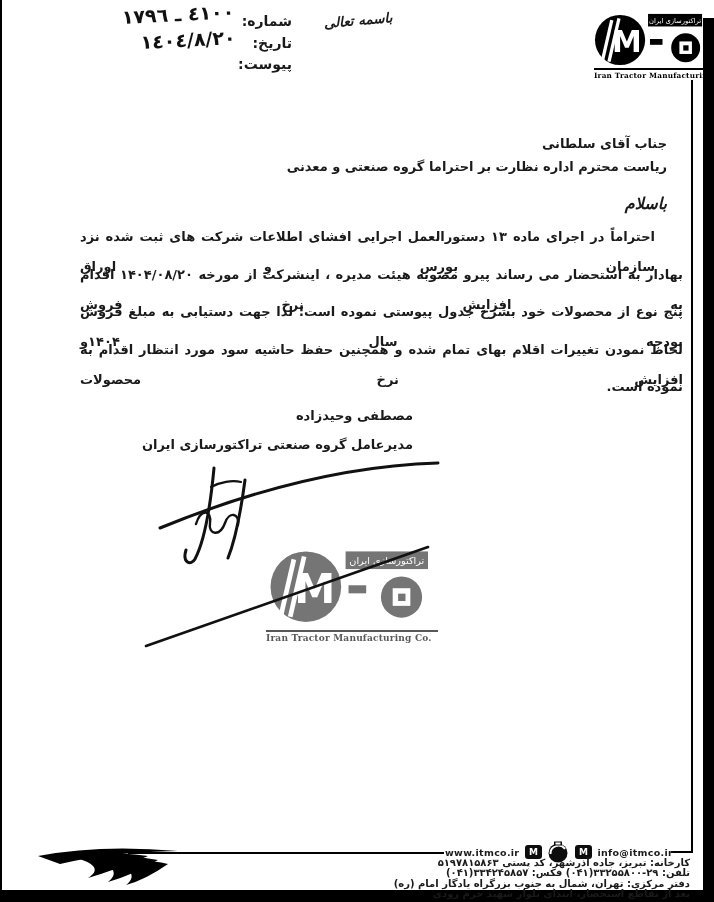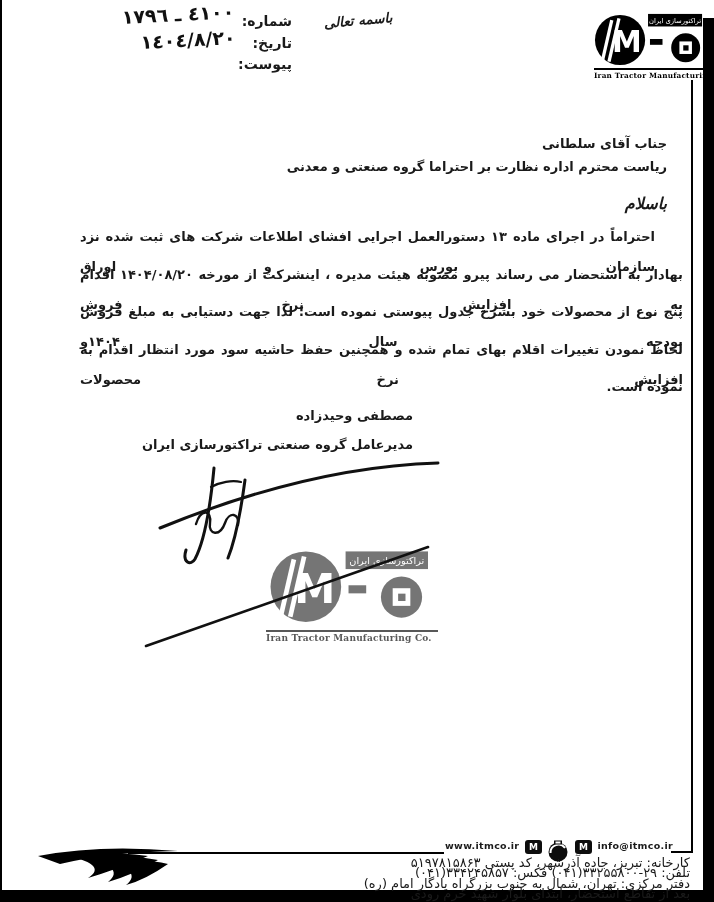--- a/index.html
+++ b/index.html
@@ -72,31 +72,31 @@
     opacity:.85;filter:blur(.3px);z-index:2;
   }
   .stamp .logo-caption{font-size:9px;color:#3c3c3c;border-top-color:#3c3c3c;}
 
   
   .flourish{position:absolute;left:30px;top:840px;}
   .footer-rule-left{position:absolute;left:128px;top:852px;width:316px;height:2px;background:#000;}
   .footer-rule-right{position:absolute;left:671px;top:851px;width:20px;height:2px;background:#000;}
   .footer-links{
     position:absolute;left:445px;top:840px;width:228px;height:24px;
-    display:flex;justify-content:space-between;
+    display:flex;align-items:center;justify-content:space-between;
   }
   .site-text{font-size:9.5px;font-weight:bold;letter-spacing:.3px;white-space:nowrap;}
   .mail-icon{
     width:17px;height:14px;background:#0d0d0d;border-radius:3px;
     color:#fff;font-size:9px;font-weight:bold;display:flex;align-items:center;justify-content:center;
   }
   .emblem{width:22px;height:22px;}
   .footer-address{
     position:absolute;right:24px;top:858px;width:248px;direction:rtl;text-align:right;
-    font-size:13px;font-weight:normal;line-height:10.4px;white-space:nowrap;z-index:1;
+    font-size:10px;font-weight:bold;line-height:10.4px;white-space:nowrap;z-index:1;
   }
 </style>
 </head>
 <body>
 
 <div class="page">
 
   <div class="hand">
     <div>٤١٠٠ ـ ١٧٩٦</div>
     <div>١٤٠٤/٨/٢٠</div>

